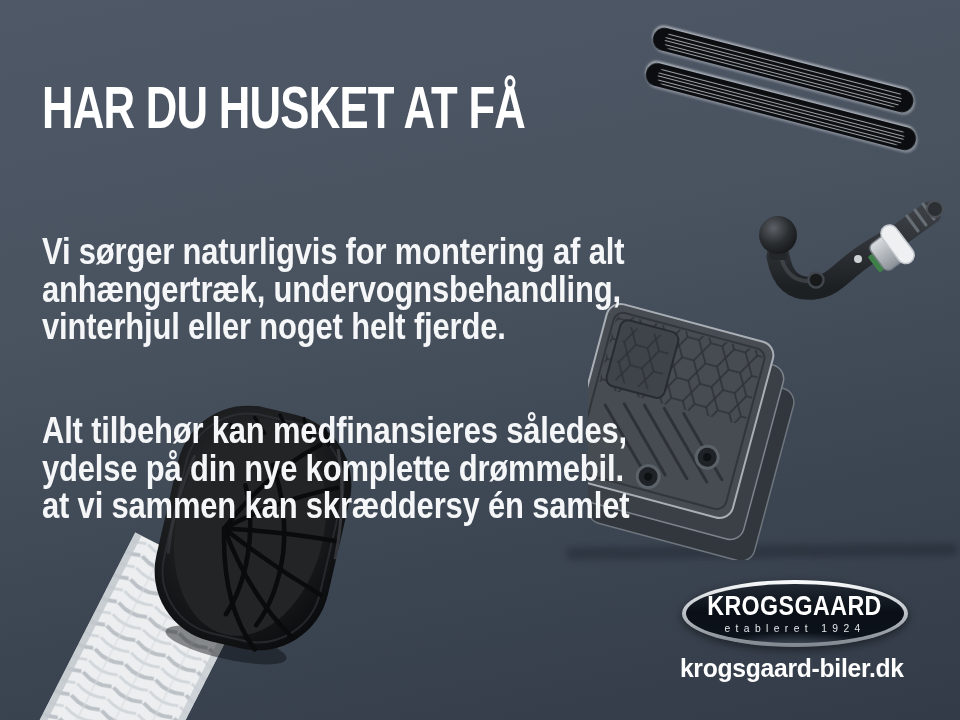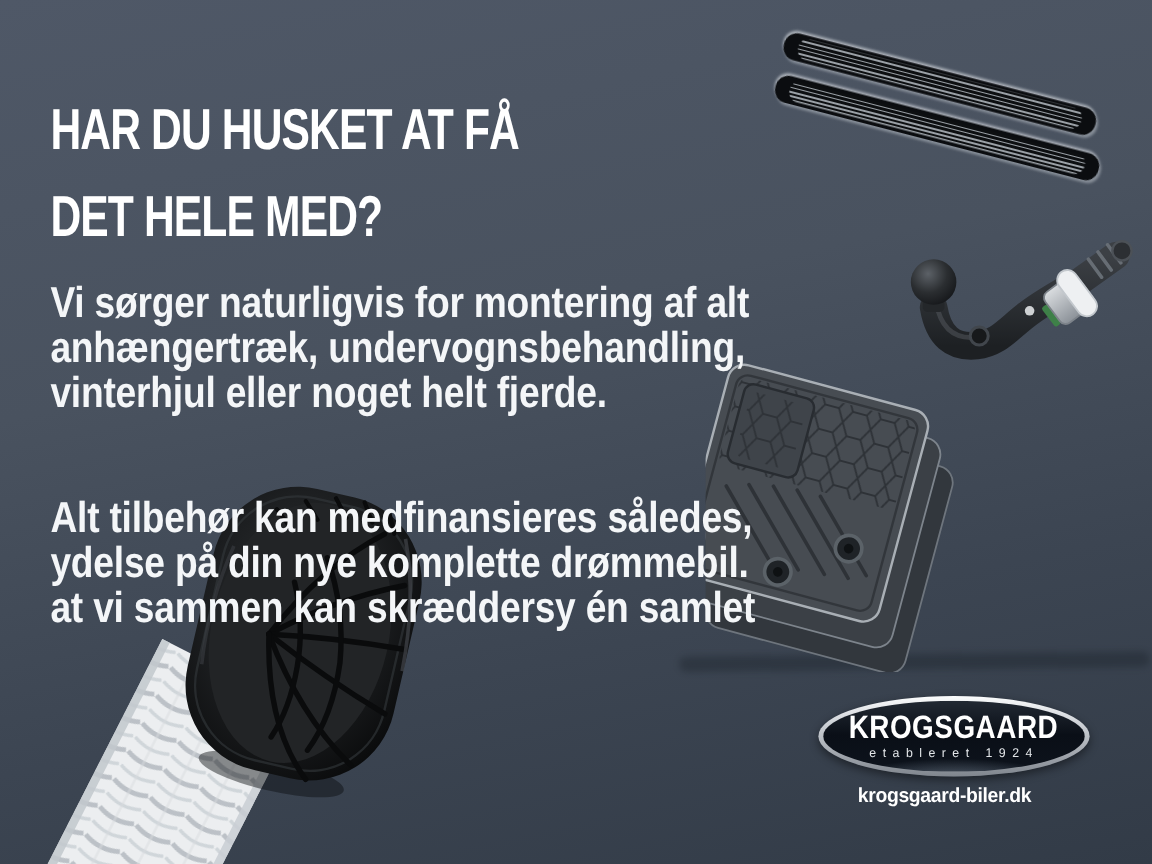--- a/index.html
+++ b/index.html
@@ -5,21 +5,21 @@
   html,body{margin:0;padding:0;}
   body{width:960px;height:720px;overflow:hidden;font-family:"Liberation Sans",sans-serif;}
   .stage{
     position:relative;width:960px;height:720px;overflow:hidden;
     background:linear-gradient(168deg,#4f5867 0%,#49525f 38%,#3c4552 70%,#323b47 100%);
   }
   .layer{position:absolute;left:0;top:0;}
   
   .cond{display:inline-block;transform-origin:left center;white-space:nowrap;}
   .headline{position:absolute;left:42px;top:72px;color:#fff;font-weight:bold;
-            font-size:48px;line-height:73px;letter-spacing:-1px;z-index:5;}
+            font-size:59px;line-height:73px;letter-spacing:-1px;z-index:5;}
   .headline .cond{transform:scaleX(0.74);}
   .para{position:absolute;left:42px;color:#f4f6f8;font-weight:bold;
         font-size:36px;line-height:37.6px;letter-spacing:-0.2px;z-index:5;}
   .para .cond{transform:scaleX(0.86);}
   .para1{top:233px;}
   .para2{top:412px;}
   
   .sills{position:absolute;left:652px;top:18px;width:300px;height:160px;z-index:3;}
   .sills-rot{position:absolute;left:0;top:0;transform:rotate(14.5deg);transform-origin:0 0;}
   .sill{position:absolute;height:23px;background:#0b0d10;border-radius:11px;
@@ -37,21 +37,21 @@
          box-shadow:0 3px 8px rgba(0,0,0,.45);}
   .badge-inner{position:absolute;inset:4px;border-radius:50%;
          background:radial-gradient(ellipse 75% 70% at 50% 125%,rgba(124,138,155,.95),rgba(124,138,155,0) 62%),
                     linear-gradient(180deg,#222933 0%,#0a0f17 48%,#0d131c 100%);
          display:flex;flex-direction:column;align-items:center;justify-content:center;}
   .badge-brand{color:#fff;font-weight:bold;font-size:27px;line-height:27px;letter-spacing:0.5px;
          transform:scaleX(0.86);transform-origin:center;}
   .badge-tagline{color:#e3e6e9;font-size:10.5px;line-height:12px;letter-spacing:5.5px;margin-top:2px;
          transform:scaleX(0.98);transform-origin:center;white-space:nowrap;}
   .website{position:absolute;left:674px;top:653px;width:226px;text-align:center;z-index:6;
-         color:#fff;font-weight:bold;font-size:17px;letter-spacing:-0.3px;}
+         color:#fff;font-weight:bold;font-size:26px;letter-spacing:-0.3px;}
   .website .cond{transform:scaleX(0.95);transform-origin:center;}
 </style>
 </head>
 <body>
 
 <div class="stage">
 
   <svg class="layer" width="960" height="720" viewBox="0 0 960 720" style="z-index:1">
     <defs>
       <pattern id="trk" width="34" height="26" patternUnits="userSpaceOnUse">
@@ -99,21 +99,20 @@
       </g>
       <path d="M318 432 Q 338 478 340 540" stroke="#41454a" stroke-width="3" fill="none" opacity="0.7"></path>
       <path d="M180 470 Q 170 520 176 572" stroke="#3a3e42" stroke-width="3" fill="none" opacity="0.6"></path>
     </g>
   </svg>
 
   <div class="shadow-band"></div>
 
   <div class="headline">
     <div><span class="cond">HAR DU HUSKET AT FÅ</span></div>
-    <div><span class="cond">DET HELE MED?</span></div>
   </div>
 
   <div class="para para1">
     <div><span class="cond">Vi sørger naturligvis for montering af alt</span></div>
     <div><span class="cond">anhængertræk, undervognsbehandling,</span></div>
     <div><span class="cond">vinterhjul eller noget helt fjerde.</span></div>
   </div>
 
   <div class="para para2">
     <div><span class="cond">Alt tilbehør kan medfinansieres således,</span></div>

